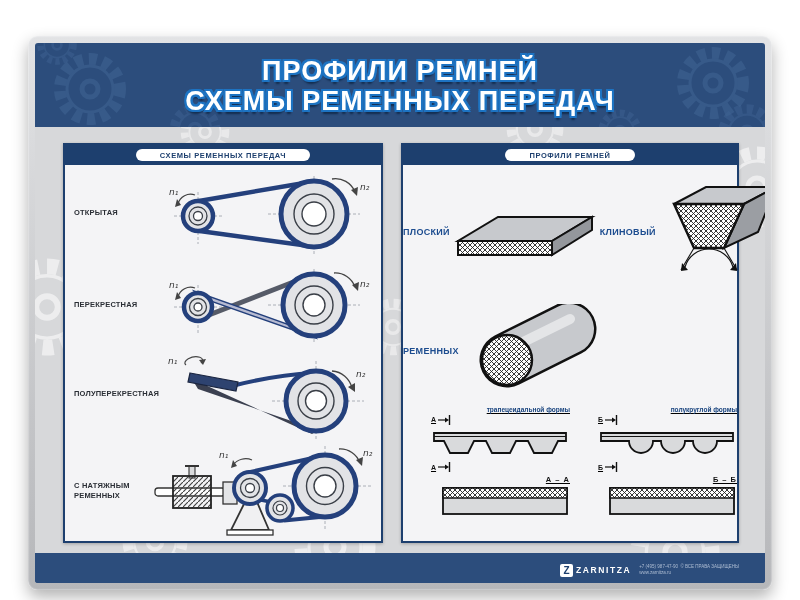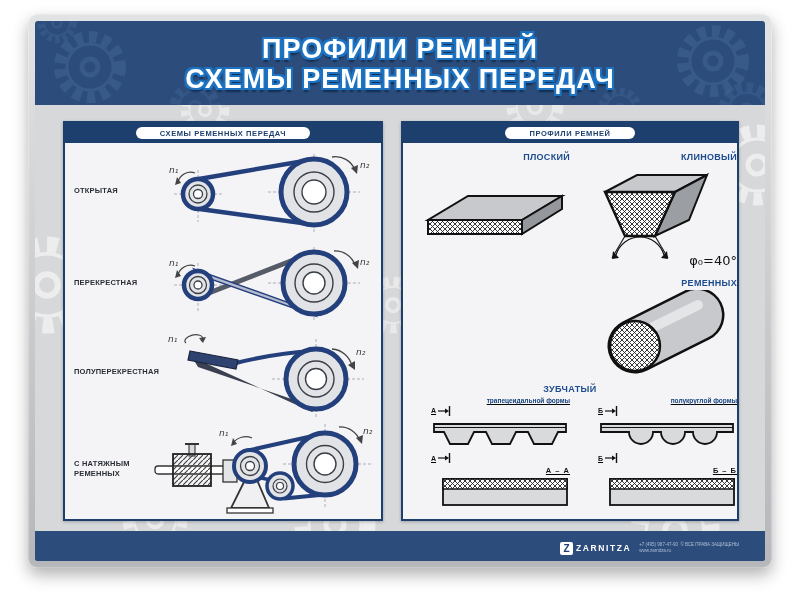--- a/index.html
+++ b/index.html
@@ -1,19 +1,19 @@
 <!DOCTYPE html>
 <html><head>
 <meta charset="utf-8">
 <style>
   html,body{margin:0;padding:0;width:800px;height:600px;background:#ffffff;
     font-family:"Liberation Sans", sans-serif;}
   *{box-sizing:border-box;}
 
-  .poster{position:absolute;left:28px;top:14px;width:744px;height:554px;
+  .poster{position:absolute;left:28px;top:36px;width:744px;height:554px;
     background:linear-gradient(180deg,#e2e3e5,#b6b7ba);border-radius:9px;
     box-shadow:0 7px 16px rgba(0,0,0,.30), inset 0 0 2px #fff;padding:7px;}
   .poster-inner{position:relative;width:730px;height:540px;background:#2c4d7c;
     border-radius:3px;overflow:hidden;}
 
   .deco{position:absolute;left:0;top:0;pointer-events:none;}
 
   .title-band{position:absolute;left:0;top:0;right:0;height:84px;text-align:center;}
   .title-line{position:relative;color:#fff;font-weight:bold;letter-spacing:1px;
     font-size:27px;line-height:30px;
@@ -33,21 +33,21 @@
     color:#1d3f6e;letter-spacing:.6px;line-height:1;white-space:nowrap;}
 
   
   .s-row{display:flex;align-items:center;}
   .s-label{width:92px;padding-left:9px;font-size:7.5px;font-weight:bold;color:#2a2e35;
     letter-spacing:.2px;line-height:1.35;}
   .s-fig{flex:1;display:flex;justify-content:center;align-items:center;}
 
   
   .p-row{display:flex;}
-  .p-cell{flex:1;display:flex;flex-direction:column;align-items:flex-end;}
+  .p-cell{flex:1;display:flex;align-items:center;}
   .p-label{margin:9px 0 2px;font-size:9px;font-weight:bold;color:#1c4c8f;letter-spacing:.3px;}
   .angle-note{margin-top:-15px;font-size:13px;color:#111;font-family:"DejaVu Sans",sans-serif;}
 
   .zub-header{text-align:center;font-size:9px;font-weight:bold;color:#1c4c8f;
     letter-spacing:.4px;margin-top:3px;}
   .variants{display:flex;margin-top:3px;}
   .variant{flex:1;display:flex;flex-direction:column;align-items:flex-end;text-decoration:underline;}
   .v-label{font-size:6.5px;font-weight:bold;color:#17427d;margin-bottom:1px;}
   .sec-mark{display:flex;align-items:center;align-self:flex-start;margin-left:28px;height:11px;}
   .sec-mark.bottom{margin-top:-1px;}
@@ -290,21 +290,20 @@
                   </pattern>
                 </defs>
               <line x1="48" y1="56" x2="110" y2="25" stroke="#111" stroke-width="55" stroke-linecap="round"></line>
               <line x1="48" y1="56" x2="110" y2="25" stroke="#c7c9cd" stroke-width="50" stroke-linecap="round"></line>
               <line x1="52" y1="44" x2="111" y2="15" stroke="#e4e5e7" stroke-width="10" stroke-linecap="round"></line>
               <circle cx="48" cy="56" r="25" fill="url(#xh4)" stroke="#111" stroke-width="2.4"></circle>
             </svg>
           </div>
         </div>
 
-        <div class="zub-header">ЗУБЧАТЫЙ</div>
 
         <div class="variants">
 
           <div class="variant">
             <div class="v-label">трапецеидальной формы</div>
             <div class="sec-mark">
               <span class="letter">А</span>
               <svg width="16" height="11" viewBox="0 0 16 11">
                 <line x1="1" y1="6" x2="8" y2="6" stroke="#111" stroke-width="1.2"></line>
                 <polygon points="8,3.5 12,6 8,8.5" fill="#111"></polygon>

